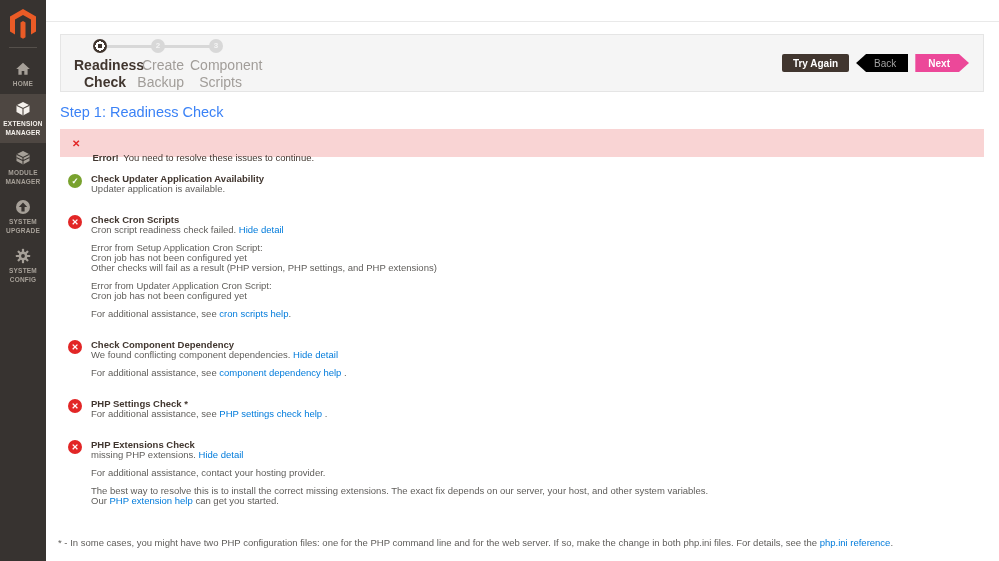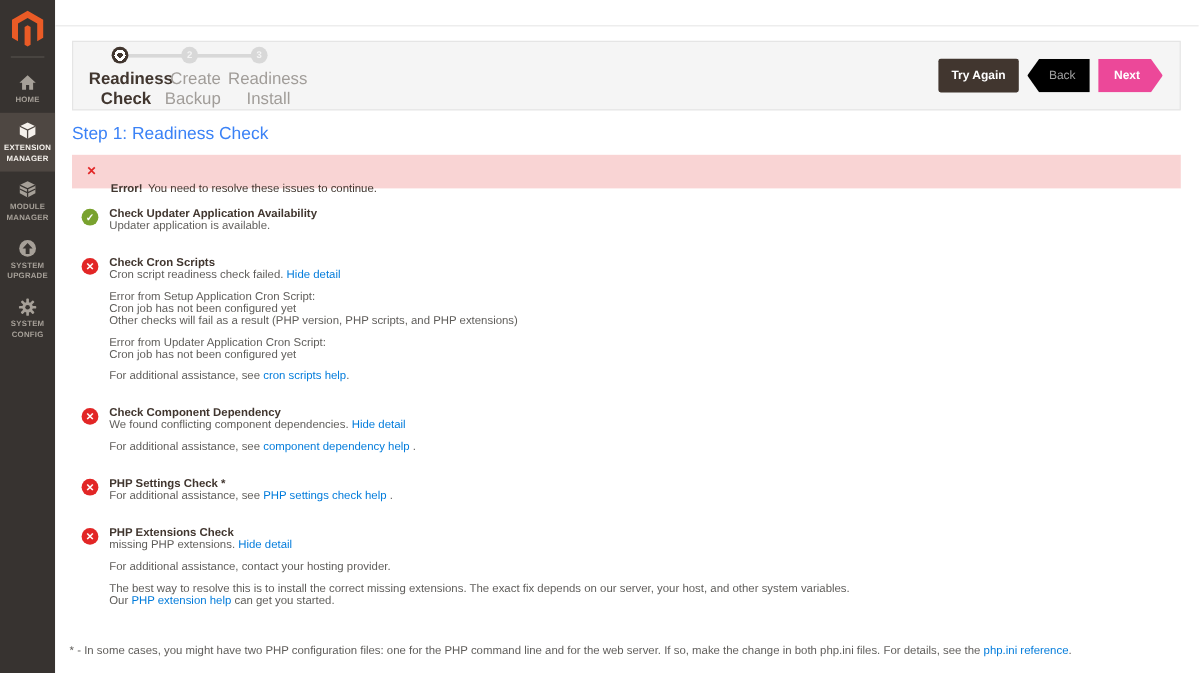--- a/index.html
+++ b/index.html
@@ -61,21 +61,21 @@
     background: radial-gradient(circle, #41362f 0 2.2px, #fff 2.2px 4.6px, #41362f 4.6px 100%);
   }
   .step-label {
     margin-top: 4px; font-size: 14px; line-height: 1.2; text-align: right;
     color: #a19d99; max-width: 52px;
   }
   .step.active .step-label { color: #41362f; font-weight: bold; }
 
   
   .btn-row { display: flex; align-items: center; gap: 7px; }
-  .btn { height: 28px; font-size: 10px; border: none; cursor: pointer;
+  .btn { height: 18px; font-size: 10px; border: none; cursor: pointer;
          font-family: "Liberation Sans", sans-serif; display: inline-flex; align-items: center; }
   .btn-dark { background: #41362f; color: #fff; font-weight: bold; padding: 0 11px; border-radius: 2px; }
   .btn-back {
     background: #000000; color: #a2a2a2; padding: 0 12px 0 18px;
     clip-path: polygon(10px 0, 100% 0, 100% 100%, 10px 100%, 0 50%);
   }
   .btn-next {
     background: #ec4899; color: #fff; font-weight: bold; padding: 0 19px 0 13px;
     clip-path: polygon(0 0, calc(100% - 10px) 0, 100% 50%, calc(100% - 10px) 100%, 0 100%);
   }
@@ -173,21 +173,21 @@
       <div class="step active">
         <span class="step-circle"></span>
         <span class="step-label">Readiness Check</span>
       </div>
       <div class="step">
         <span class="step-circle">2</span>
         <span class="step-label">Create Backup</span>
       </div>
       <div class="step">
         <span class="step-circle">3</span>
-        <span class="step-label">Readiness Install</span>
+        <span class="step-label">Component Scripts</span>
       </div>
     </div>
     <div class="btn-row">
       <button class="btn btn-dark">Try Again</button>
       <button class="btn btn-back">Back</button>
       <button class="btn btn-next">Next</button>
     </div>
   </div>
 
   <h1 class="page-title">Step 1: Readiness Check</h1>
@@ -208,21 +208,21 @@
     </div>
 
     <div class="check-item">
       <span class="badge err">✕</span>
       <div class="check-body">
         <div class="check-title">Check Cron Scripts</div>
         <div><span>Cron script readiness check failed. </span><a class="link">Hide detail</a></div>
         <div class="para">
           <div>Error from Setup Application Cron Script:</div>
           <div>Cron job has not been configured yet</div>
-          <div>Other checks will fail as a result (PHP version, PHP scripts, and PHP extensions)</div>
+          <div>Other checks will fail as a result (PHP version, PHP settings, and PHP extensions)</div>
         </div>
         <div class="para">
           <div>Error from Updater Application Cron Script:</div>
           <div>Cron job has not been configured yet</div>
         </div>
         <div class="para"><span>For additional assistance, see </span><a class="link">cron scripts help</a><span>.</span></div>
       </div>
     </div>
 
     <div class="check-item">

